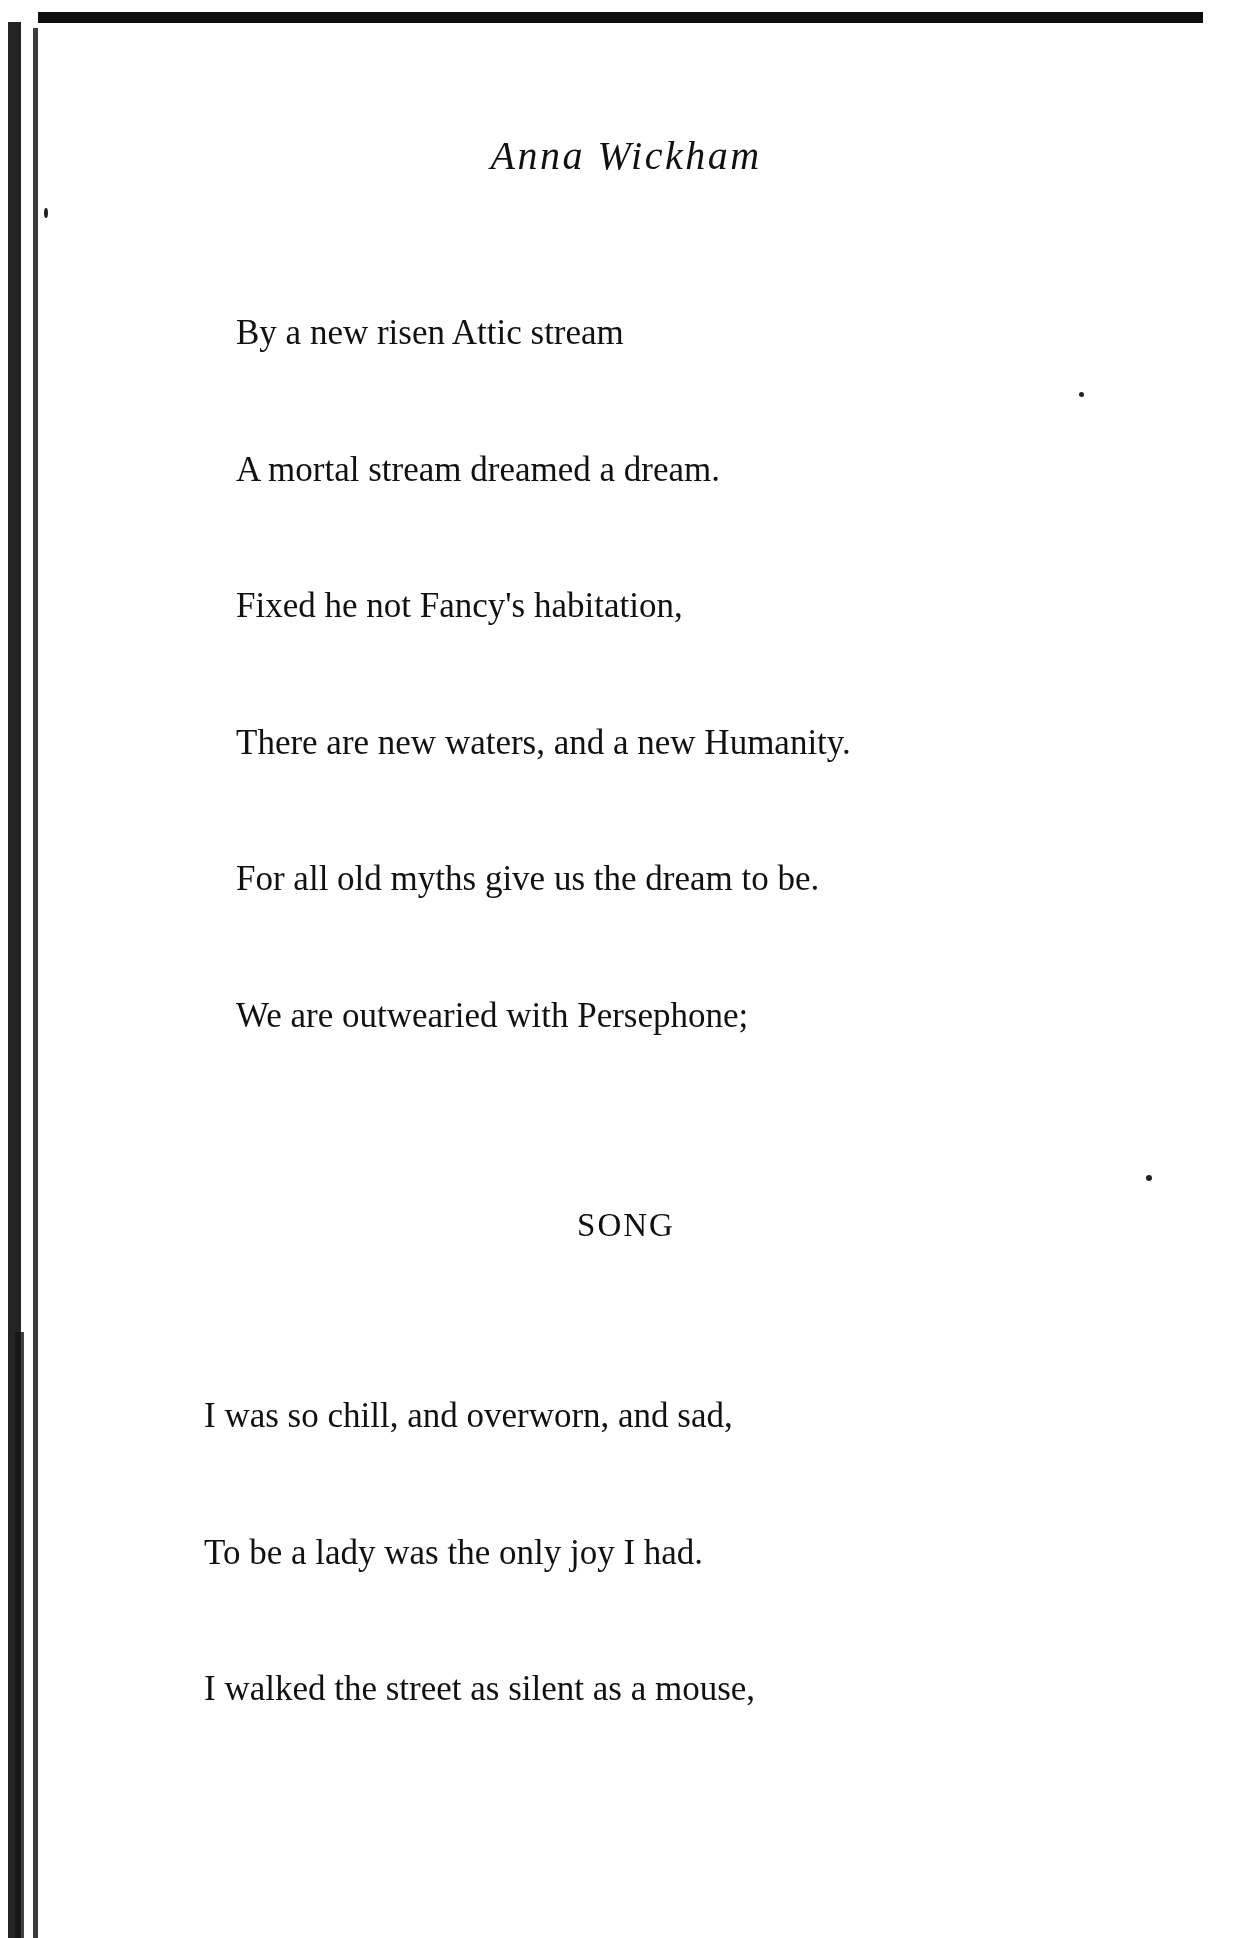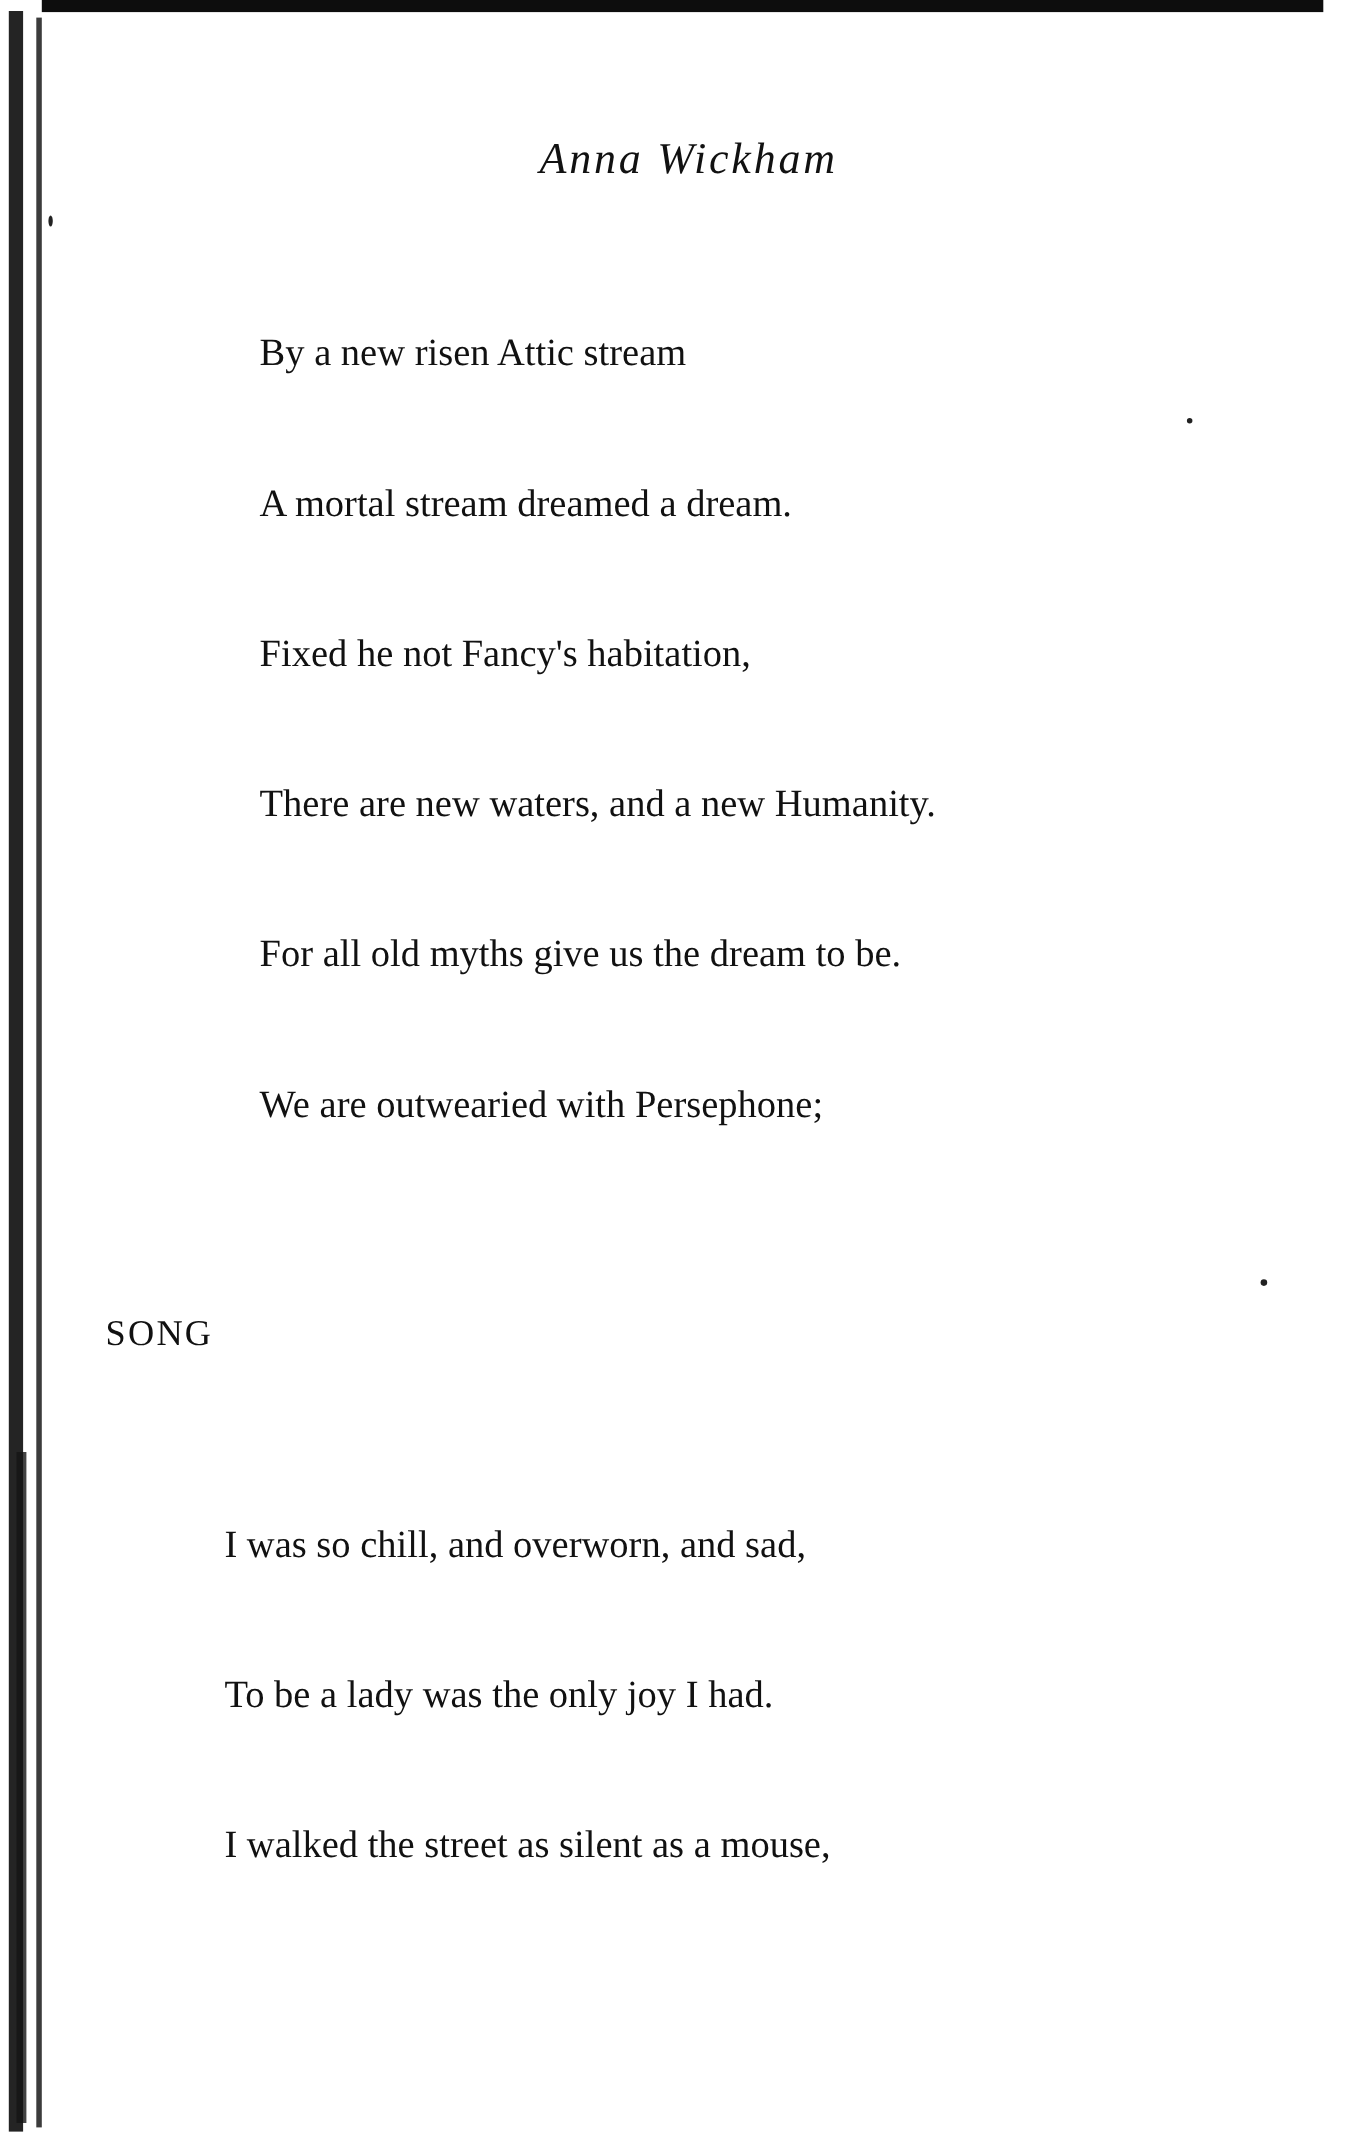--- a/index.html
+++ b/index.html
@@ -53,21 +53,21 @@
     opacity: 0.8;
   }
   .speck {
     position: absolute;
     background: #222;
     border-radius: 50%;
   }
 
   .page {
     position: absolute;
-    top: 0;
+    top: 12px;
     left: 0;
     width: 1241px;
     height: 1552px;
   }
 
   .content {
     position: absolute;
     left: 96px;
     top: 120px;
     width: 1060px;
@@ -78,20 +78,21 @@
     text-align: center;
     font-style: italic;
     font-size: 40px;
     letter-spacing: 2.5px;
     font-family: "Liberation Serif", serif;
     margin: 0;
     font-weight: normal;
   }
 
   .poem-title {
+    text-align: center;
     font-size: 33px;
     letter-spacing: 2px;
     font-weight: normal;
     margin: 0;
     font-family: "Liberation Serif", serif;
   }
 
   .verse {
     font-size: 35px;
     line-height: 45.5px;

